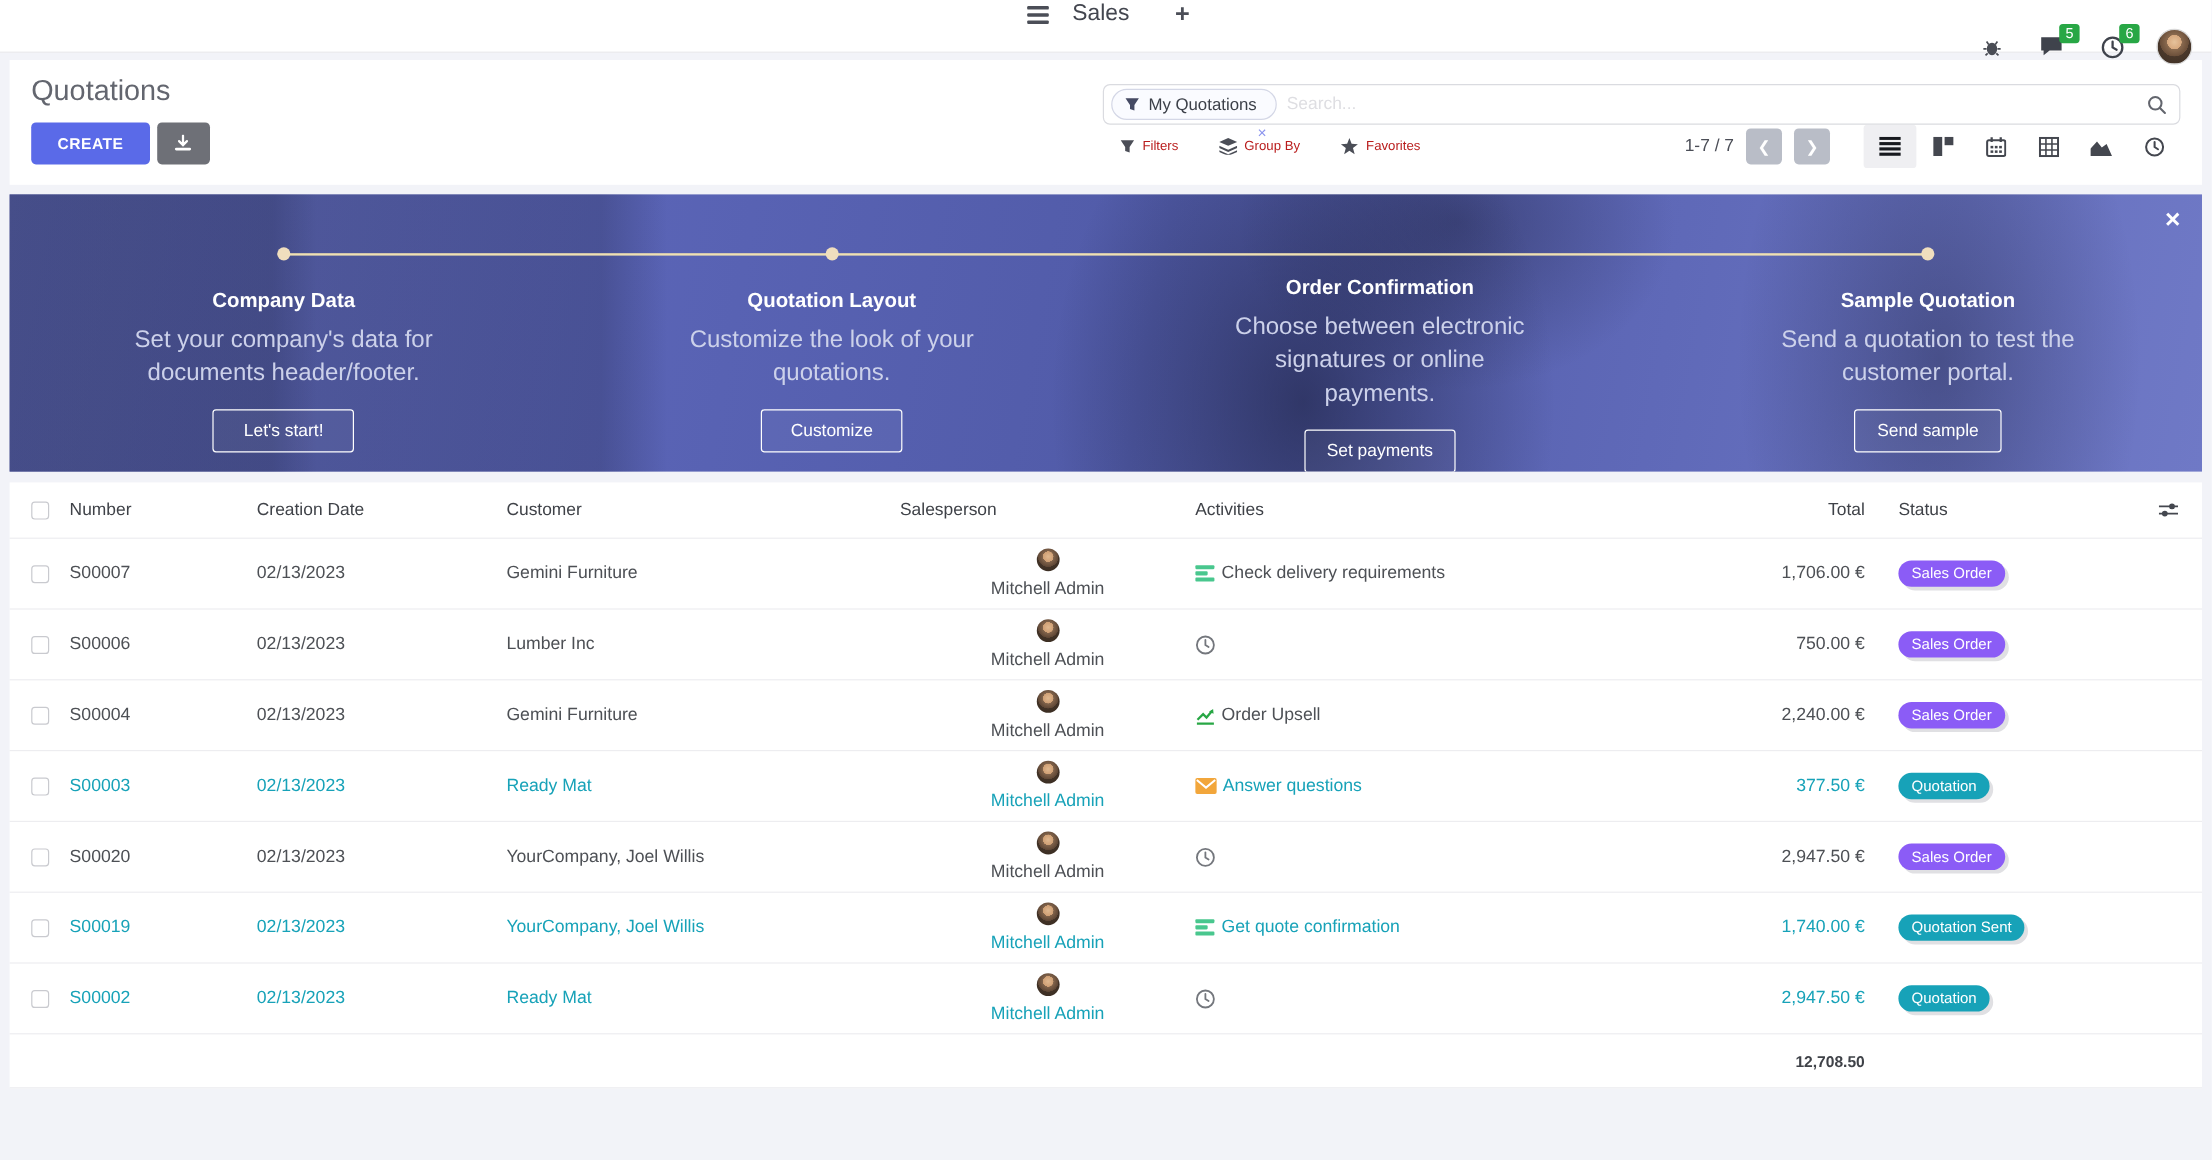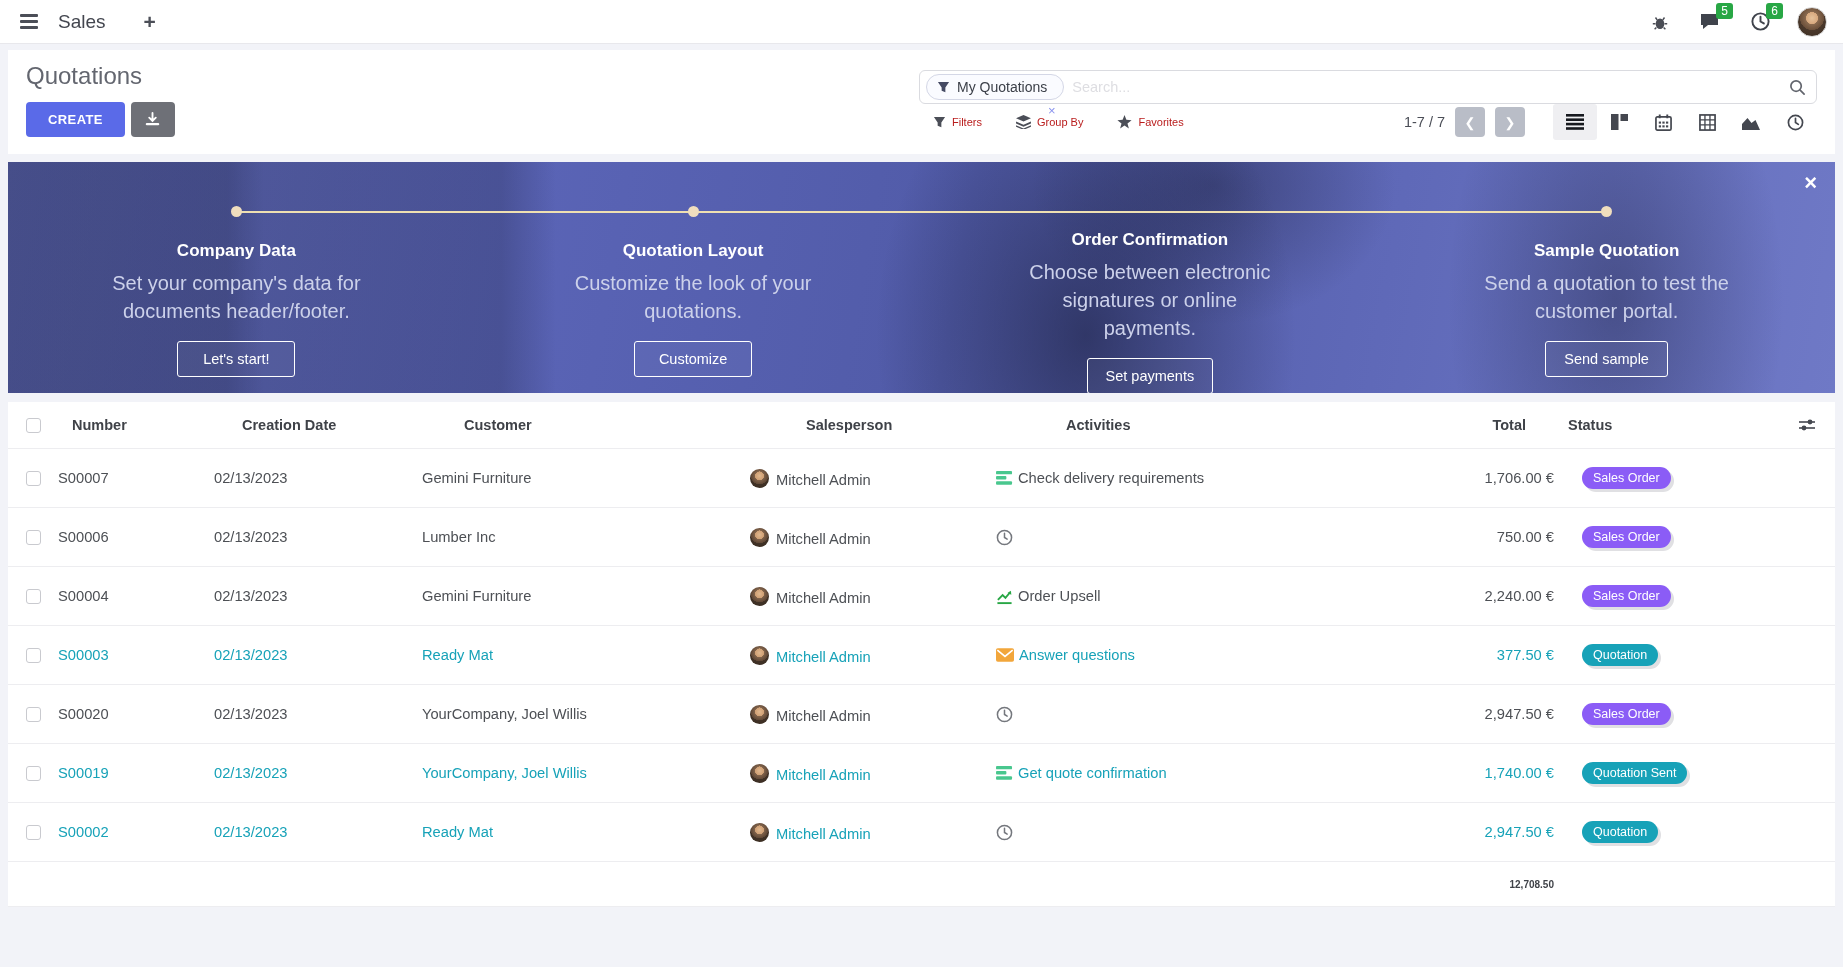--- a/index.html
+++ b/index.html
@@ -1,19 +1,19 @@
 <!DOCTYPE html>
 <html><head>
 <meta charset="utf-8">
 <style>
   * { margin:0; padding:0; box-sizing:border-box; }
   html,body { width:1843px; height:967px; font-family:"Liberation Sans", sans-serif; background:#f2f3f8; overflow:hidden; }
 
   
-  .navbar { height:44px; background:#fff; display:flex; align-items:center; padding:0 16px; border-bottom:1px solid #e8e8ec; }
+  .navbar { height:44px; background:#fff; display:flex; align-items:center; padding:0 16px; border-bottom:1px solid #e8e8ec;flex-direction:column; }
   .nav-left { display:flex; align-items:center; gap:16px; }
   .hamburger { display:flex; flex-direction:column; gap:3px; cursor:pointer; padding:4px; }
   .hamburger span { width:18px; height:3px; background:#4b4e57; border-radius:1px; display:block; }
   .app-name { font-size:19px; color:#43464f; font-weight:500; }
   .plus-btn { font-size:21px; color:#4b4e57; font-weight:700; margin-left:22px; cursor:pointer; }
   .nav-right { margin-left:auto; display:flex; align-items:center; gap:24px; }
   .nav-ico { position:relative; width:26px; height:26px; display:flex; align-items:center; justify-content:center; cursor:pointer; }
   .badge-green { position:absolute; top:-6px; right:-10px; background:#28a745; color:#fff; font-size:12px; line-height:1; padding:2px 5px; border-radius:3px; font-weight:500; }
   .avatar { width:30px; height:30px; border-radius:50%; border:1px solid #d8d8d8;
     background: radial-gradient(circle at 50% 36%, #e6c29b 0%, #d7a87e 26%, #8a6a4f 27%, #6b4f3a 52%, #4a382b 53%, #3c2e23 100%); }
@@ -59,35 +59,35 @@
   .steps { position:absolute; inset:0; display:flex;justify-content:flex-end; }
   .step { width:25%; display:flex; flex-direction:column; align-items:center; text-align:center; padding-top:44px; }
   .step-dot { width:11px; height:11px; border-radius:50%; background:#f0debe; margin-bottom:24px; }
   .step-title { color:#fff; font-size:17px; font-weight:700; margin-bottom:8px; }
   .step-desc { color:#ccd1ea; font-size:20px; line-height:1.4; max-width:250px; margin-bottom:16px; }
   .step-btn { background:rgba(255,255,255,0.04); border:1px solid #fff; color:#fff; font-size:14.5px; padding:9px 18px; border-radius:3px; cursor:pointer; min-width:118px; font-family:inherit; }
 
   
   .table-wrap { background:#fff; }
   .grid-row { display:grid; grid-template-columns:50px 156px 208px 328px 246px 1fr 158px 215px 56px; align-items:center; }
-  .thead { height:46px; color:#3f4248; font-size:14.5px; font-weight:700;gap:14px; }
+  .thead { height:46px; color:#3f4248; font-size:14.5px; font-weight:400; }
   .trow { height:59px; border-top:1px solid #ededf0; font-size:14.7px; color:#4d5055; cursor:pointer; }
   .trow.hl { color:#17a2b8; }
   .cell-check { display:flex; justify-content:center; }
   .checkbox { width:15px; height:15px; border:1px solid #c9cacf; border-radius:3px; background:#fff; cursor:pointer; }
   .cell-total { text-align:right; padding-right:10px; }
   .cell-status { padding-left:18px; }
-  .cell-sales { display:flex; align-items:flex-end; gap:7px; }
+  .cell-sales { display:flex; align-items:center; gap:7px;flex-direction:column; }
   .row-avatar { width:19px; height:19px; border-radius:50%;
     background: radial-gradient(circle at 50% 36%, #e0b88f 0%, #cf9f74 28%, #82644b 29%, #5e4635 55%, #413226 56%, #362a20 100%); }
   .cell-activity { display:flex; align-items:center; gap:5px; }
   .badge { display:inline-block; color:#fff; font-size:12.5px; font-weight:500; padding:4px 11px; border-radius:11px; box-shadow:3px 3px 0 #e0e0e3; }
   .badge.green { background:#8b5cf6; }
   .badge.teal { background:#17a2b8; }
-  .tfoot { height:46px; border-top:1px solid #ededf0; border-bottom:1px solid #ededf0; font-size:10px; color:#3f4248; font-weight:700; }
+  .tfoot { height:46px; border-top:1px solid #ededf0; border-bottom:1px solid #ededf0; font-size:13px; color:#3f4248; font-weight:700; }
   .cell-gear { display:flex; justify-content:center; cursor:pointer; }
   .thead .cell-gear { cursor:pointer; }
   svg { display:block; }
 </style>
 </head>
 <body>
 
 <div class="navbar">
   <div class="nav-left">
     <div class="hamburger">

